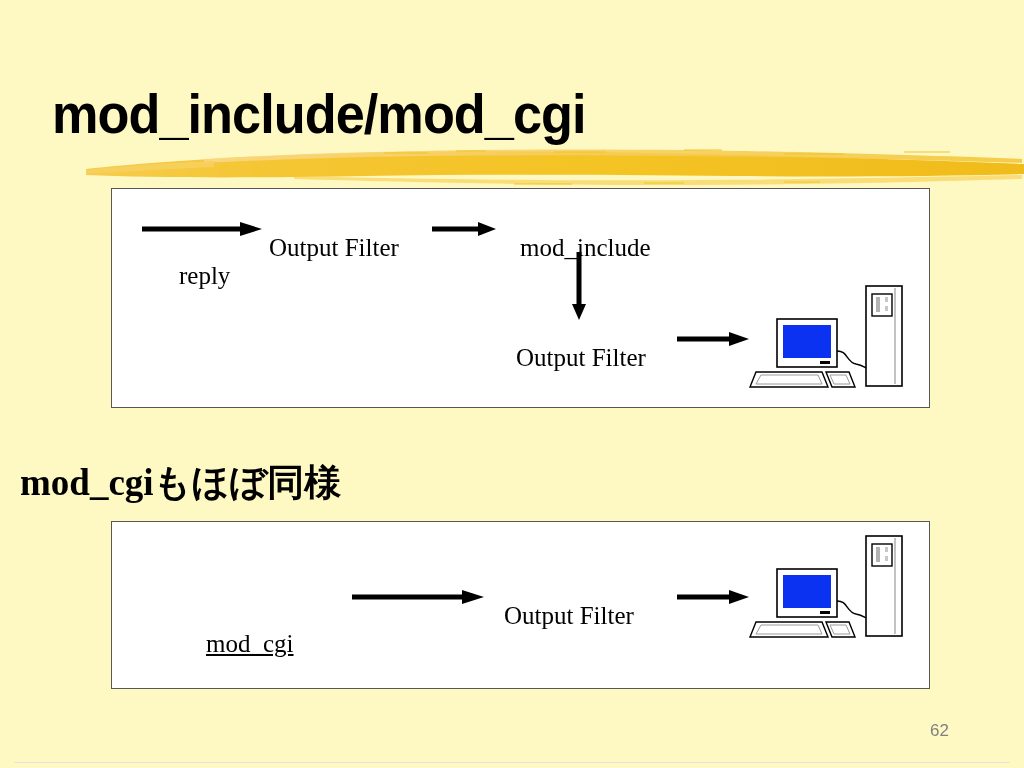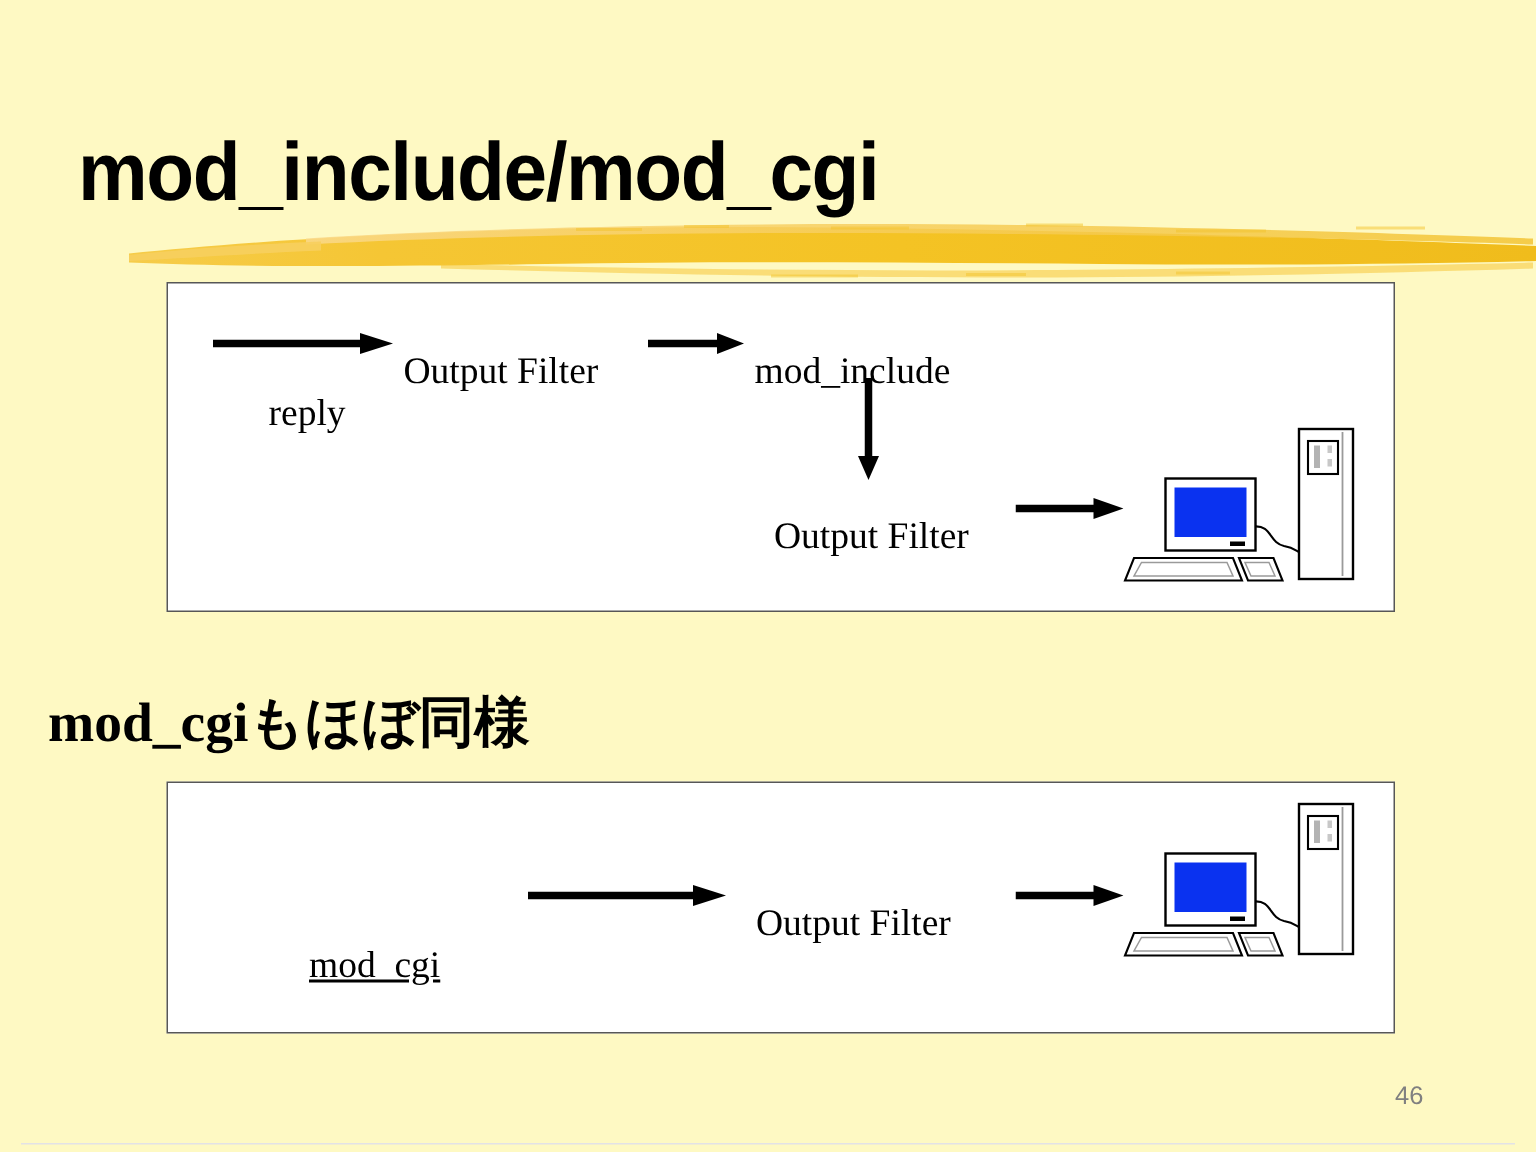--- a/index.html
+++ b/index.html
@@ -83,21 +83,21 @@
   }
   .arrow-v {
     position: absolute;
     width: 16px;
     pointer-events: none;
   }
 
   
   #section-heading {
     position: absolute;
-    left: 32px;
+    left: 20px;
     top: 461px;
     font-family: "Liberation Serif", "DejaVu Serif", serif;
     font-weight: bold;
     font-size: 37px;
     line-height: 44px;
     color: #000000;
     white-space: nowrap;
   }
 
   
@@ -191,21 +191,21 @@
 
   <div class="node-label" style="left:269px; top:215px;">Output Filter</div>
 
   <div class="node-label" style="left:179px; top:243px;">reply</div>
 
   <svg class="arrow-h" style="left:432px; top:221px; width:64px; height:16px;" viewBox="0 0 64 16" preserveAspectRatio="none">
     <line x1="0" y1="8" x2="48" y2="8" stroke="#000" stroke-width="5"></line>
     <polygon points="46,1 64,8 46,15" fill="#000"></polygon>
   </svg>
 
-  <div class="node-label" style="left:503px; top:215px;">mod_include</div>
+  <div class="node-label" style="left:520px; top:215px;">mod_include</div>
 
   <svg class="arrow-v" style="left:571px; top:252px; width:16px; height:68px;" viewBox="0 0 16 68" preserveAspectRatio="none">
     <line x1="8" y1="0" x2="8" y2="54" stroke="#000" stroke-width="5"></line>
     <polygon points="1,52 8,68 15,52" fill="#000"></polygon>
   </svg>
 
   <div class="node-label" style="left:516px; top:325px;">Output Filter</div>
 
   <svg class="arrow-h" style="left:677px; top:331px; width:72px; height:16px;" viewBox="0 0 72 16" preserveAspectRatio="none">
     <line x1="0" y1="8" x2="54" y2="8" stroke="#000" stroke-width="5"></line>
@@ -263,16 +263,16 @@
     <path d="M88,67 C100,66 98,78 108,80 C114,81 116,83 118,84" fill="none" stroke="#000" stroke-width="1.4"></path>
     <rect x="29" y="35" width="60" height="48" fill="#ffffff" stroke="#000" stroke-width="1.6"></rect>
     <rect x="35" y="41" width="48" height="33" fill="#0a32f0"></rect>
     <rect x="72" y="77" width="10" height="3" fill="#000"></rect>
     <polygon points="8,88 74,88 80,103 2,103" fill="#ffffff" stroke="#000" stroke-width="1.4"></polygon>
     <polygon points="13,91 70,91 74,100 8,100" fill="#ffffff" stroke="#9a9a9a" stroke-width="1"></polygon>
     <polygon points="78,88 101,88 107,103 84,103" fill="#ffffff" stroke="#000" stroke-width="1.4"></polygon>
     <polygon points="82,91 98,91 102,100 86,100" fill="#ffffff" stroke="#9a9a9a" stroke-width="1"></polygon>
   </svg>
 
-  <div id="page-number">46</div>
+  <div id="page-number">62</div>
   <div id="footer-rule"></div>
 
 </div>
 
 </body></html>

